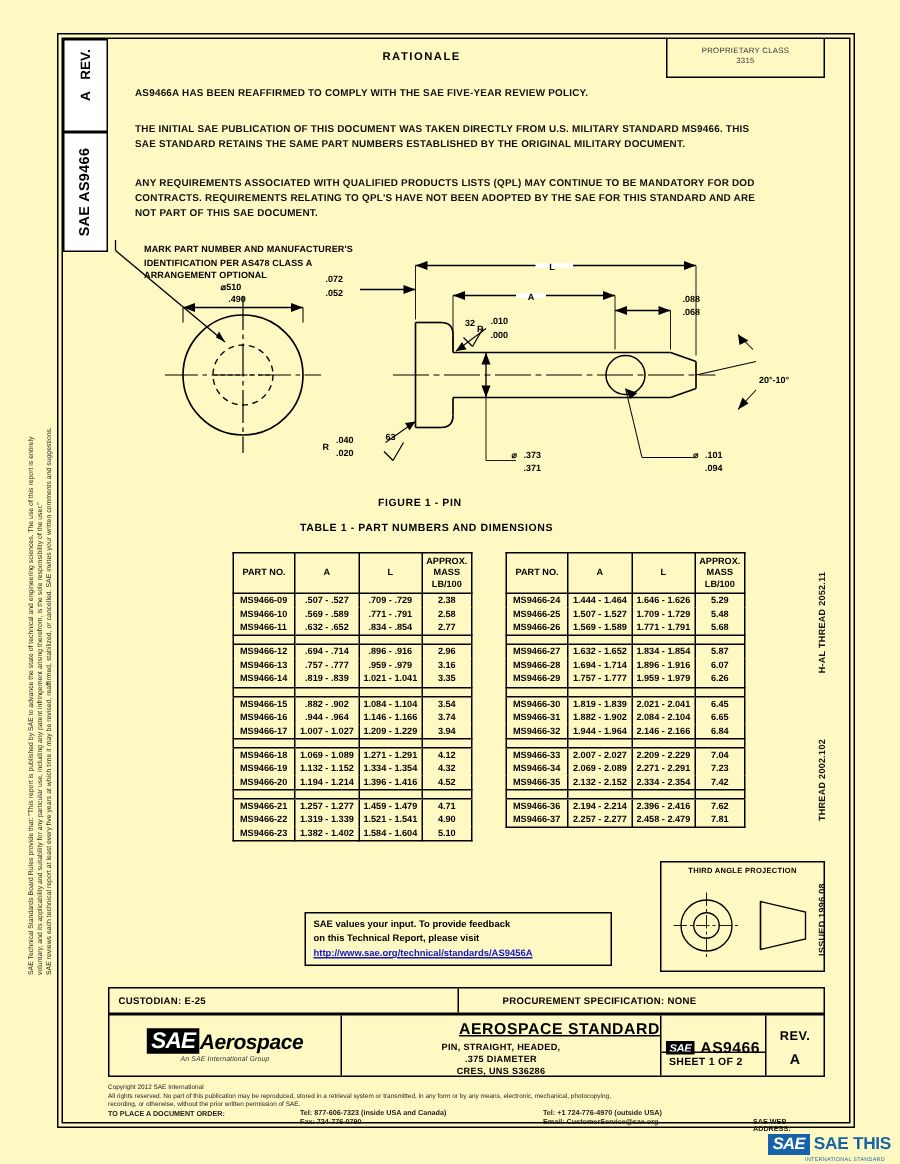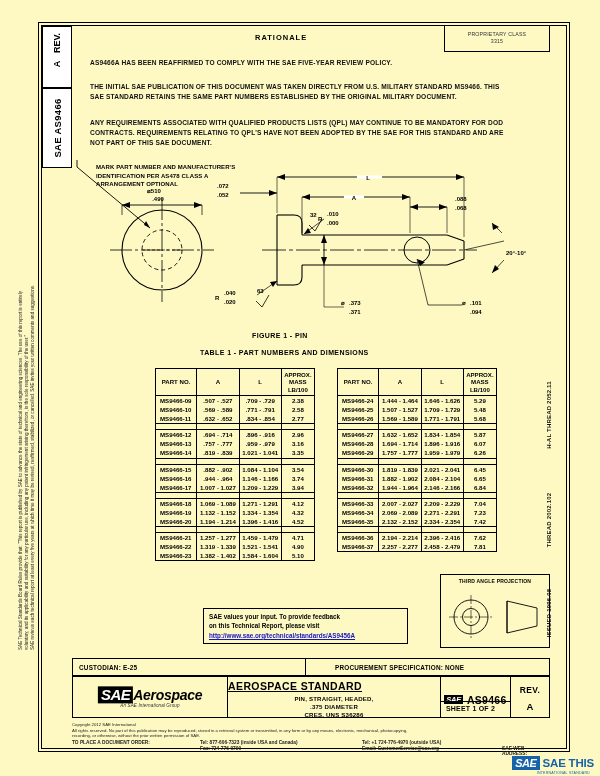--- a/index.html
+++ b/index.html
@@ -318,21 +318,21 @@
     font-size: 4.6px;
     font-style: italic;
     text-align: center;
     margin-top: 0px;
     letter-spacing: .1px;
     color: #333;
   }
   #as-heading {
     position: absolute;
     left: 0; top: 3px; width: 100%;
-    text-align: left;
+    text-align: right;
     font-size: 10.5px;
     font-weight: bold;
     letter-spacing: .4px;
     text-decoration: underline;
   }
   .as-sub {
     position: absolute;
     left: 0; width: 100%;
     text-align: center;
     font-size: 6.1px;

